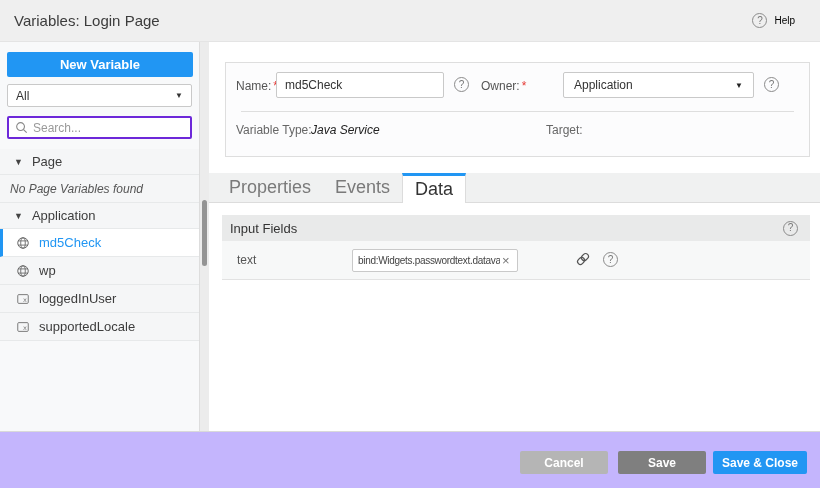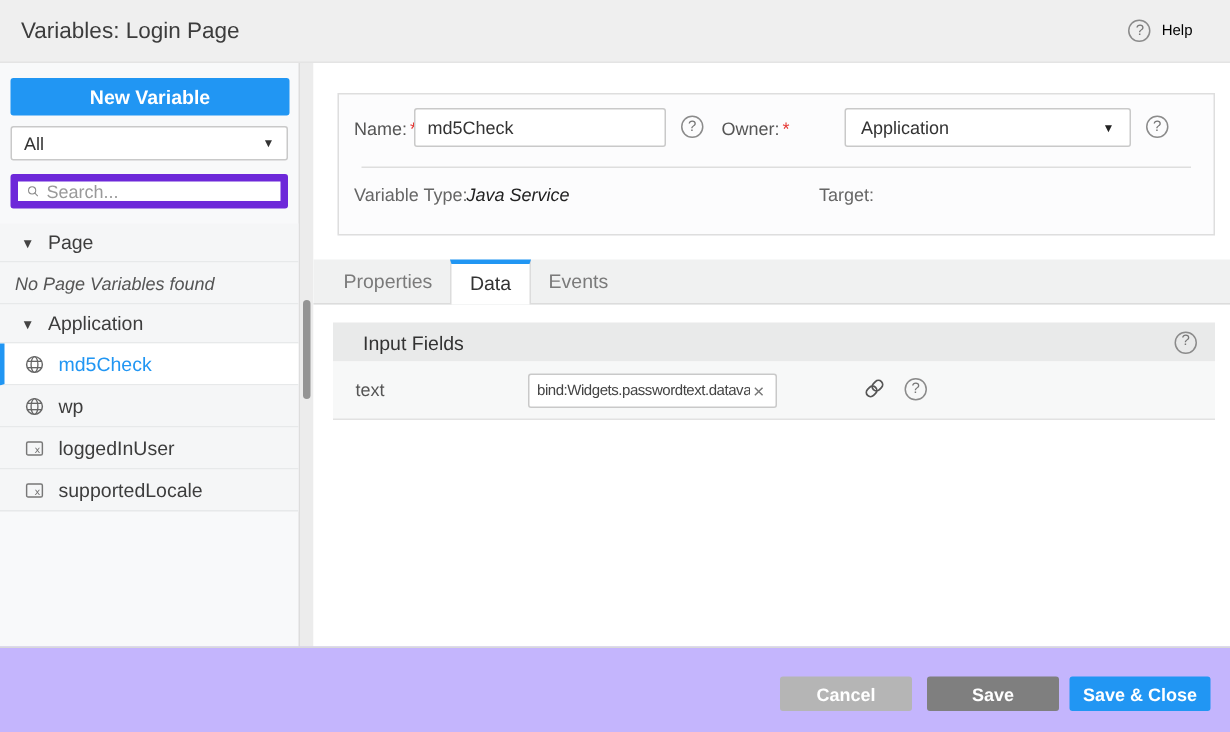--- a/index.html
+++ b/index.html
@@ -25,21 +25,21 @@
   .btn-new { display:block; margin:10px 7px 0 7px; width:186px; height:25px;
     background:#2196f3; color:#fff; border:none; border-radius:2px;
     font-size:13px; font-weight:bold; cursor:pointer;
     font-family:"Liberation Sans",sans-serif; }
   .sb-select { position:relative; margin:7px 7px 0 7px; height:23px;
     background:#fff; border:1px solid #c9c9c9; border-radius:2px;
     display:flex; align-items:center; padding:0 8px; font-size:12px;
     color:#333; cursor:pointer; }
   .sb-select .caret { position:absolute; right:8px; top:6px; font-size:8px; color:#333; }
   .sb-search { position:relative; margin:9px 7px 0 7px; height:23px;
-    background:#fff; border:5px solid #6d28d9; border-radius:2px;
+    background:#fff; border:2px solid #6d28d9; border-radius:2px;
     display:flex; align-items:center; padding:0 6px; }
   .sb-search input { border:none; outline:none; background:transparent;
     font-size:12px; color:#444; width:150px; margin-left:5px;
     font-family:"Liberation Sans",sans-serif; }
   .sb-search input::placeholder { color:#9a9a9a; }
 
   .tree { margin-top:10px; }
   .trow { display:flex; align-items:center; border-bottom:1px solid #e7e9ea;
     background:#f5f6f7; }
   .trow.group { height:26px; padding-left:14px; cursor:pointer; }
@@ -80,30 +80,30 @@
   .panel-help2 { position:absolute; left:538px; top:14px; }
   .panel-hr { position:absolute; left:15px; right:15px; top:48px; height:1px;
     background:#dedede; }
   .ro-label { font-size:12px; color:#666; }
   .ro-value { font-size:12px; color:#222; }
 
   
   .tabbar { position:absolute; left:0; top:131px; width:611px; height:30px;
     background:#f0f1f1; border-bottom:1px solid #dcdcdc; display:flex;
     padding-left:8px; }
-  .tab { height:30px; line-height:29px; padding:0 12px; font-size:13px;
+  .tab { height:30px; line-height:29px; padding:0 12px; font-size:18px;
     color:#7a7a7a; cursor:pointer; }
   .tab.active { background:#fff; color:#333; border-top:3px solid #2196f3;
     border-left:1px solid #dcdcdc; border-right:1px solid #dcdcdc;
     line-height:26px; margin-bottom:-1px; }
 
   
   .section { position:absolute; left:13px; top:173px; width:588px; }
   .sec-head { height:26px; background:#e9eaea; display:flex; align-items:center;
-    justify-content:space-between; padding:0 12px 0 20px; }
+    justify-content:space-between; padding:0 12px 0 8px; }
   .sec-title { font-size:13px; color:#333; }
   .sec-body { height:39px; background:#f7f8f8; border-bottom:1px solid #e2e2e2;
     position:relative; }
   .row-field { position:absolute; left:15px; top:12px; font-size:12px; color:#555; }
   .bind-box { position:absolute; left:130px; top:8px; width:166px; height:23px;
     background:#fff; border:1px solid #c9c9c9; border-radius:2px;
     display:flex; align-items:center; padding:0 4px 0 5px; }
   .bind-box input { border:none; outline:none; background:transparent;
     font-size:10px; letter-spacing:-0.3px; color:#444; width:142px;
     font-family:"Liberation Sans",sans-serif; }
@@ -242,22 +242,22 @@
       <div class="f-label" style="left:85px; top:60px;font-style:italic;">
         <span class="ro-value">Java Service</span>
       </div>
       <div class="f-label" style="left:320px; top:60px;">
         <span class="ro-label">Target:</span>
       </div>
     </div>
 
     <div class="tabbar">
       <div class="tab">Properties</div>
+      <div class="tab">Events</div>
       <div class="tab active">Data</div>
-      <div class="tab">Events</div>
     </div>
 
     <div class="section">
       <div class="sec-head">
         <span class="sec-title">Input Fields</span>
         <span class="help-circ">?</span>
       </div>
       <div class="sec-body">
         <span class="row-field">text</span>
         <div class="bind-box">

